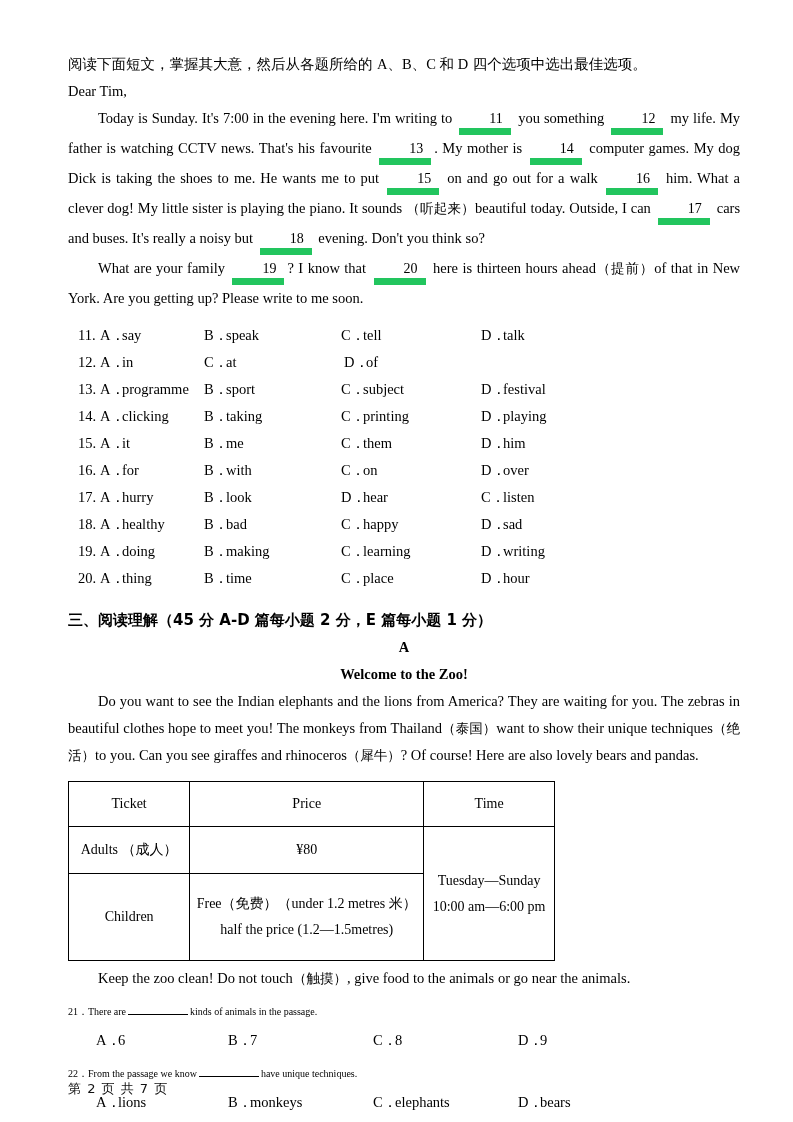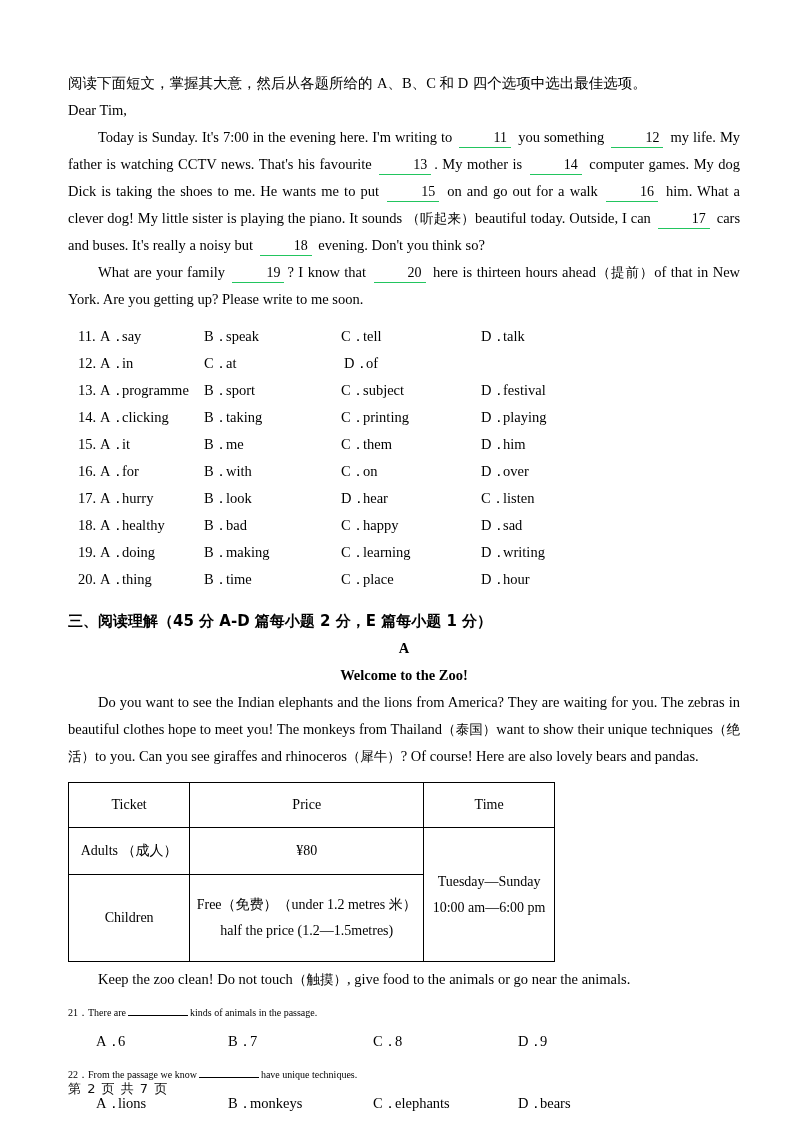--- a/index.html
+++ b/index.html
@@ -14,21 +14,21 @@
     font-family: "Liberation Serif", "DejaVu Serif", serif;
     color: #000000;
     overflow: hidden;
   }
   .page {
     position: absolute;
     left: 0; top: 0;
     width: 793px;
     height: 1122px;
     box-sizing: border-box;
-    padding: 70px 53px 0 68px;
+    padding: 51px 53px 0 68px;
   }
 
   .para {
     font-size: 14.5px;
     line-height: 27px;
     text-align: justify;
     text-justify: inter-word;
     margin: 0;
   }
   .para.indent { text-indent: 30px; }
@@ -45,22 +45,21 @@
   .salutation {
     font-size: 14.5px;
     line-height: 27px;
     margin: 0;
   }
 
   
   .blank {
     display: inline-block;
     min-width: 52px;
-    text-align: center;
-    border-bottom: 1px solid #22c55e;
+    border-bottom: 7px solid #22c55e;
     line-height: 18px;
     margin: 0 3px;
     font-size: 14px;
   }
   
   .blank-plain {
     display: inline-block;
     min-width: 60px;
     border-bottom: 1px solid #000;
     line-height: 14px;

